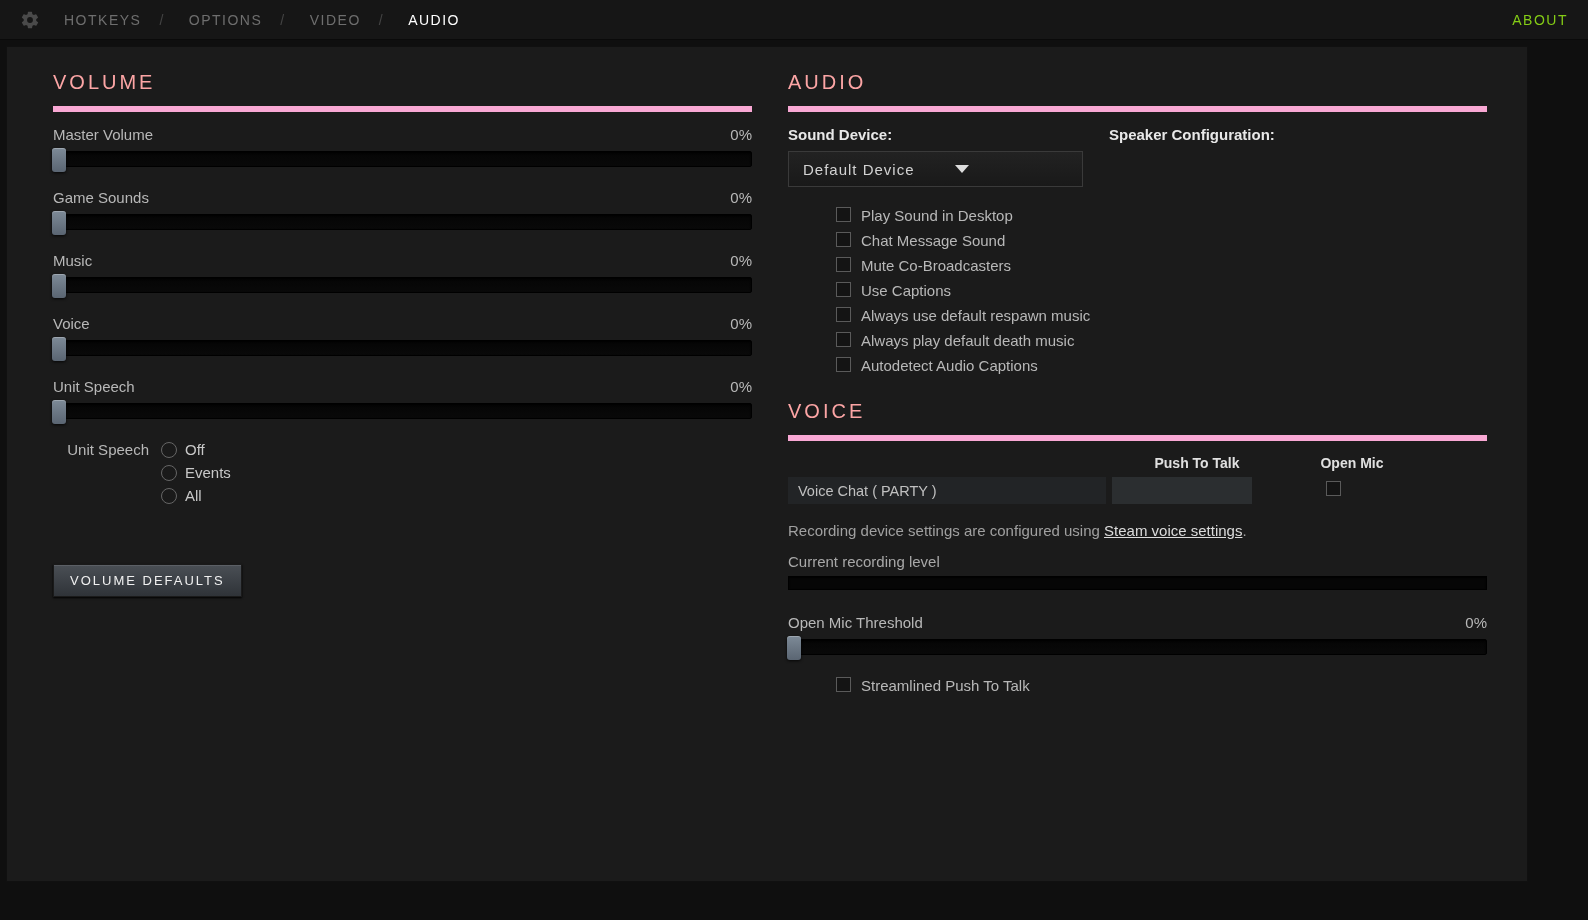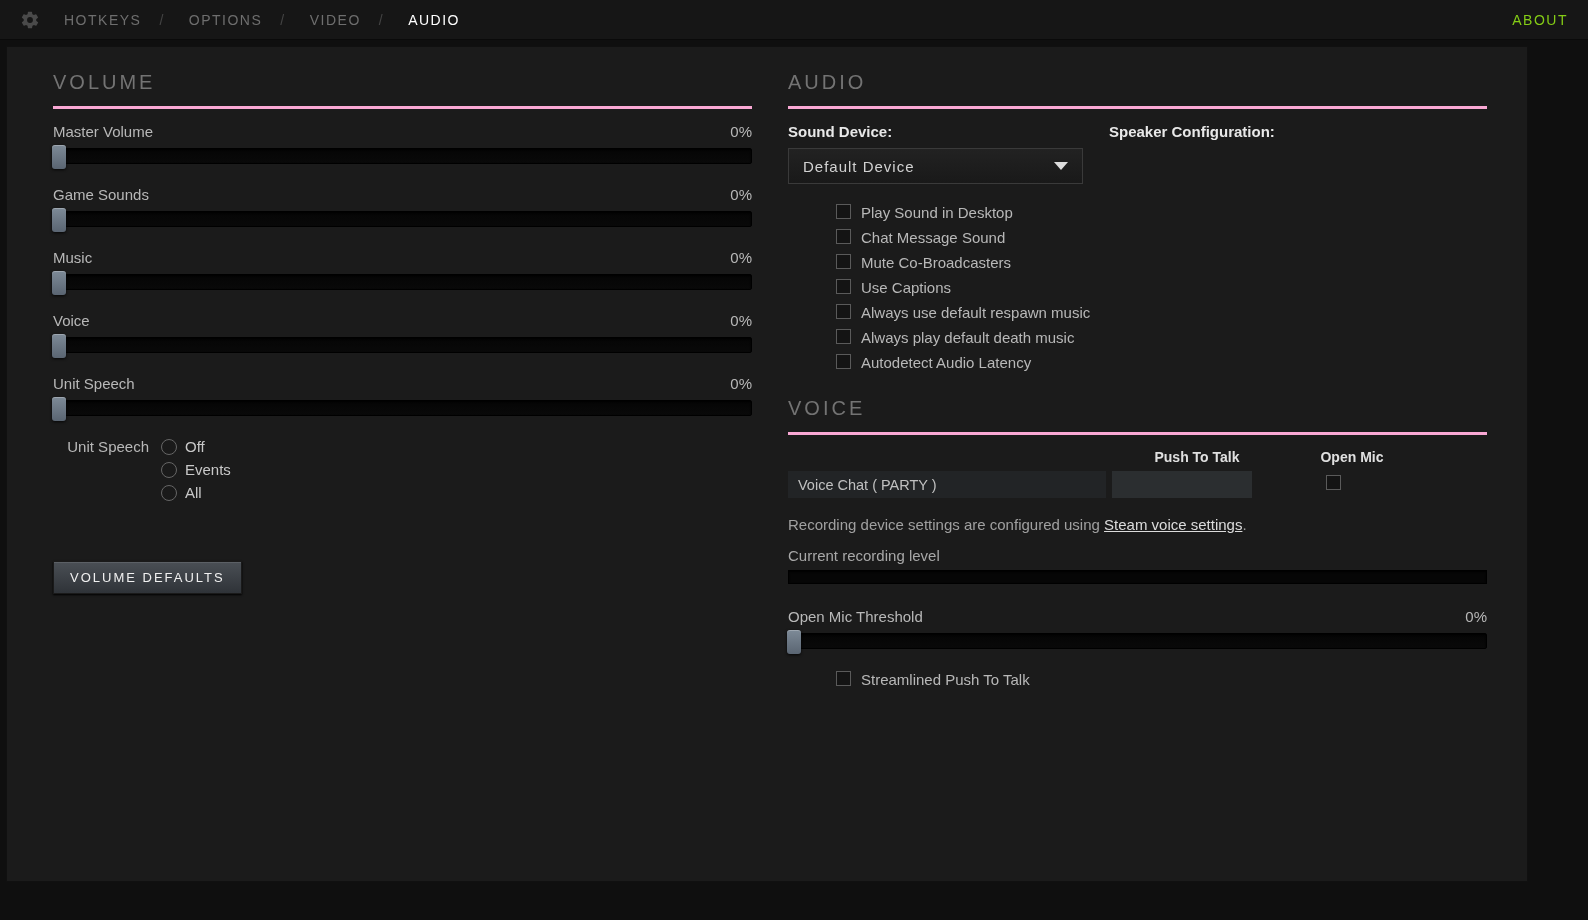--- a/index.html
+++ b/index.html
@@ -40,25 +40,25 @@
   }
   .col {
     flex: 1;
     padding: 16px 28px 0 28px;
     min-width: 0;
   }
   .col-left { padding-left: 46px; padding-right: 28px; }
   .col-right { padding-left: 8px; padding-right: 40px; }
   
   .section-title {
-    color: #737373;
+    color: #fca5a5;
     font-size: 20px;
     letter-spacing: 3px;
     padding: 8px 0 12px 0;
-    border-bottom: 3px solid #f9a8d4;
+    border-bottom: 6px solid #f9a8d4;
     margin-bottom: 14px;
   }
   
   
   .slider-block { margin-bottom: 22px; }
   .slider-labelrow { display:flex; justify-content:space-between; font-size:15px; color:#b8b8b8; margin-bottom:8px; }
   .slider-track {
     position: relative;
     height: 16px;
     background: linear-gradient(#050505,#090909);
@@ -110,21 +110,20 @@
   .dropdown {
     height: 36px;
     background: linear-gradient(#222, #191919);
     border: 1px solid #3a3a3a;
     display:flex; align-items:center;
     padding: 0 14px;
     color:#d2d2d2;
     font-size:15px;
     letter-spacing:1px;
     cursor:pointer;
-    justify-content: space-between;
     gap: 40px;
   }
   .chevron {
     width:0;height:0;
     border-left:7px solid transparent;
     border-right:7px solid transparent;
     border-top:8px solid #ddd;
   }
   
   
@@ -300,21 +299,21 @@
       <div class="check-row">
           <span class="checkbox"></span>
           <span class="check-label">Always use default respawn music</span>
         </div>
       <div class="check-row">
           <span class="checkbox"></span>
           <span class="check-label">Always play default death music</span>
         </div>
       <div class="check-row">
           <span class="checkbox"></span>
-          <span class="check-label">Autodetect Audio Latency</span>
+          <span class="check-label">Autodetect Audio Captions</span>
         </div>
     </div>
 
     <div class="section-title" style="margin-top:8px;">VOICE</div>
 
     <div class="voice-headers">
       <span class="vh-label"></span>
       <span class="vh-ptt">Push To Talk</span>
       <span class="vh-open">Open Mic</span>
     </div>

